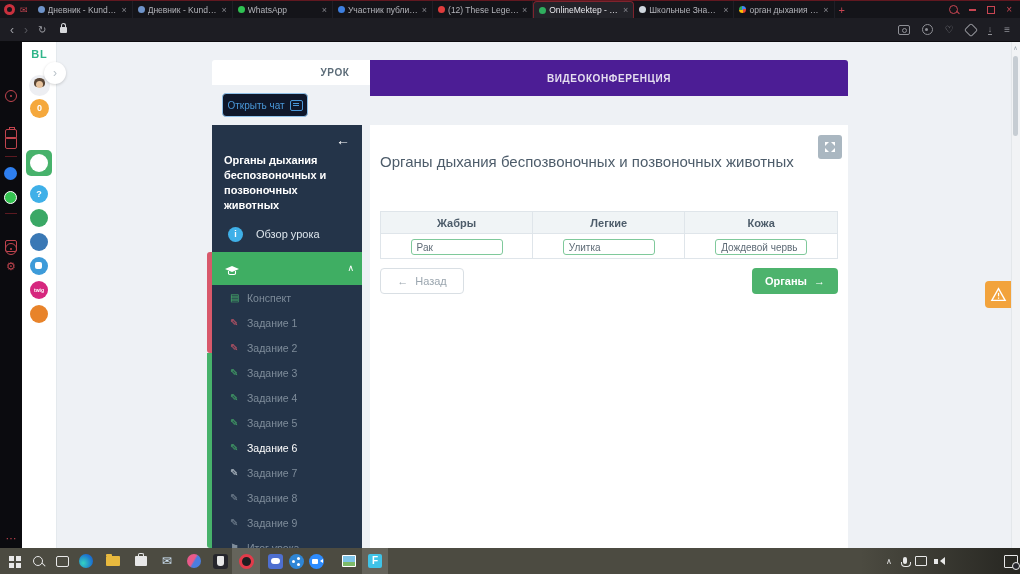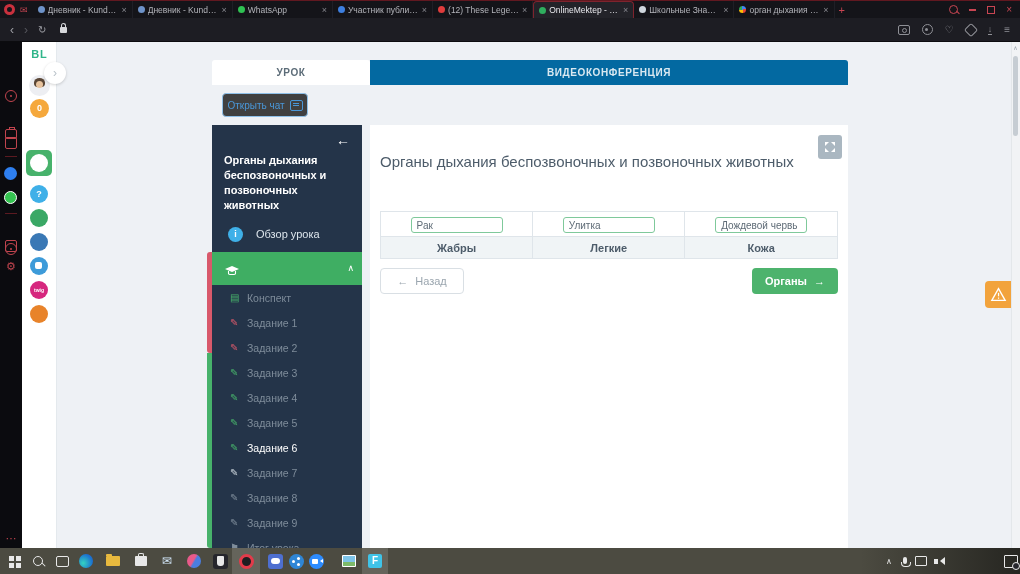--- a/index.html
+++ b/index.html
@@ -107,25 +107,25 @@
     background:#fff;border-radius:2px;}
   .rc-tw{top:239px;background:#d6277e;font-size:5px;}
   .rc-im{top:263px;background:#e8832a;font-size:4px;}
   .flap{position:absolute;left:44px;top:20px;width:22px;height:22px;background:#fff;
     border-radius:50%;box-shadow:0 1px 3px rgba(0,0,0,.18);color:#b9c2c9;font-size:12px;
     display:flex;align-items:center;justify-content:center;z-index:3;}
 
   
   .tab-lesson{position:absolute;left:212px;top:18px;width:158px;height:25px;background:#fff;
     border-radius:3px 3px 0 0;display:flex;align-items:center;justify-content:center;
-    font-size:10px;font-weight:bold;color:#5c6c78;letter-spacing:.6px;}
-  .tab-video{position:absolute;left:370px;top:18px;width:478px;height:25px;background:#0369a1;
+    font-size:10px;font-weight:bold;color:#5c6c78;letter-spacing:.6px;padding-left:44px;}
+  .tab-video{position:absolute;left:370px;top:18px;width:478px;height:36px;background:#4c1d95;
     border-radius:0 3px 0 0;display:flex;align-items:center;justify-content:center;
     font-size:10px;font-weight:bold;color:rgba(255,255,255,.85);letter-spacing:.6px;}
-  .chatbtn{position:absolute;left:222px;top:51px;width:86px;height:24px;background:#404040;
+  .chatbtn{position:absolute;left:222px;top:51px;width:86px;height:24px;background:#0f172a;
     border:1px solid #8fc0e8;border-radius:4px;box-sizing:border-box;display:flex;
     align-items:center;justify-content:center;gap:5px;color:#4a97d8;font-size:10px;}
   .chat-ic{width:11px;height:9px;border:1px solid #4a97d8;border-radius:2px;position:relative;}
   .chat-ic::after{content:"";position:absolute;left:2px;top:2px;width:6px;height:1px;
     background:#4a97d8;box-shadow:0 2px 0 #4a97d8;}
 
   
   .strip-red{position:absolute;left:207px;top:210px;width:5px;height:101px;background:#d8596b;border-radius:3px 0 0 3px;}
   .strip-green{position:absolute;left:207px;top:311px;width:5px;height:195px;background:#47b26b;border-radius:0 0 0 3px;}
 
@@ -421,28 +421,28 @@
     <div class="card">
       <div class="expandbtn">
         <svg width="12" height="12" viewBox="0 0 12 12">
             <path d="M1 1h4L1 5zM11 1v4L7 1zM1 11V7l4 4zM11 11H7l4-4z" fill="#fff"></path>
           </svg>
       </div>
       <div class="card-title">Органы дыхания беспозвоночных и позвоночных животных</div>
       <table class="anstable">
         <tbody>
             <tr>
+          <th style="width:33.3%">Жабры</th>
+          <th style="width:33.3%">Легкие</th>
+          <th>Кожа</th>
+        </tr>
+        <tr>
           <td><input class="ansinput" readonly="" value="Рак" style=""></td>
           <td><input class="ansinput" readonly="" value="Улитка" style=""></td>
           <td><input class="ansinput" readonly="" value="Дождевой червь" style=""></td>
-        </tr>
-        <tr>
-          <th style="width:33.3%">Жабры</th>
-          <th style="width:33.3%">Легкие</th>
-          <th>Кожа</th>
         </tr>
       </tbody>
         </table>
       <div class="backbtn">
         <span>←</span>
         <span>Назад</span>
       </div>
       <div class="nextbtn">
         <span>Органы</span>
         <span>→</span>

